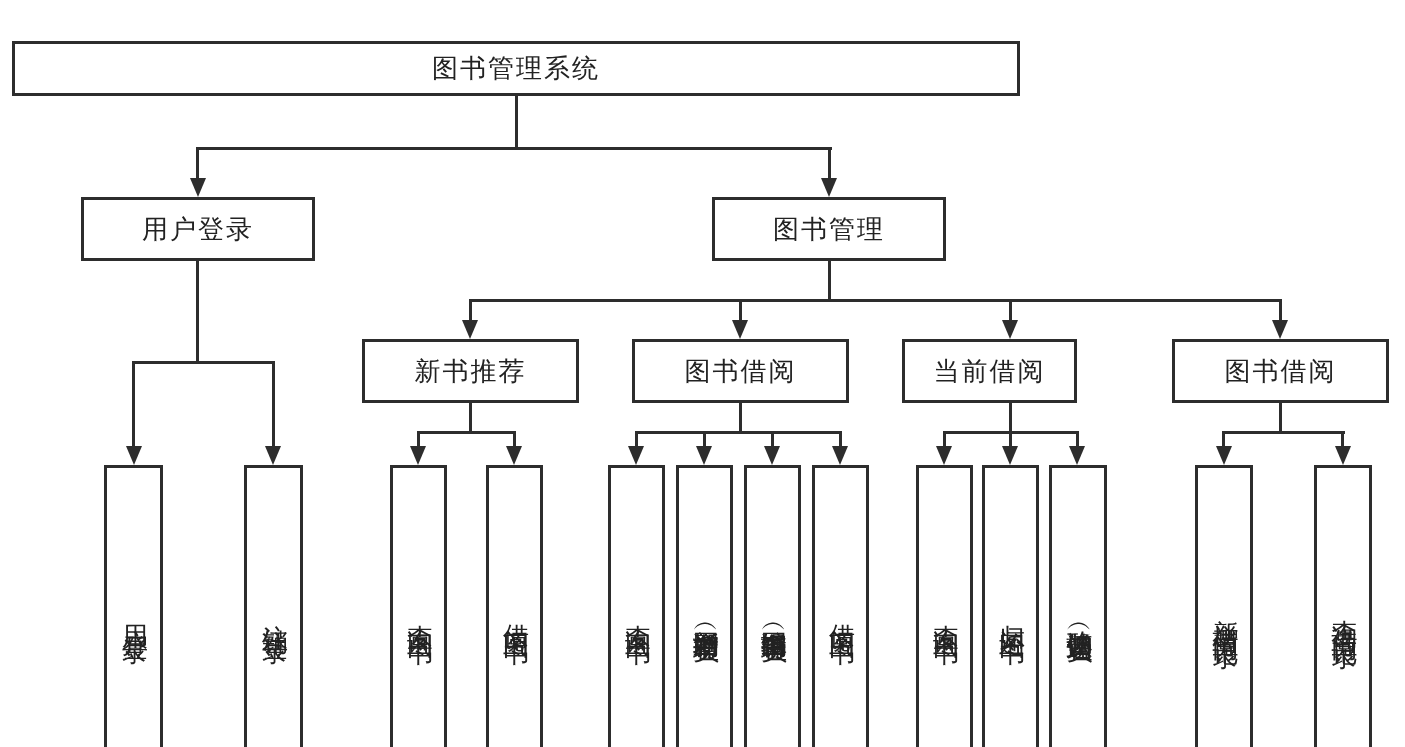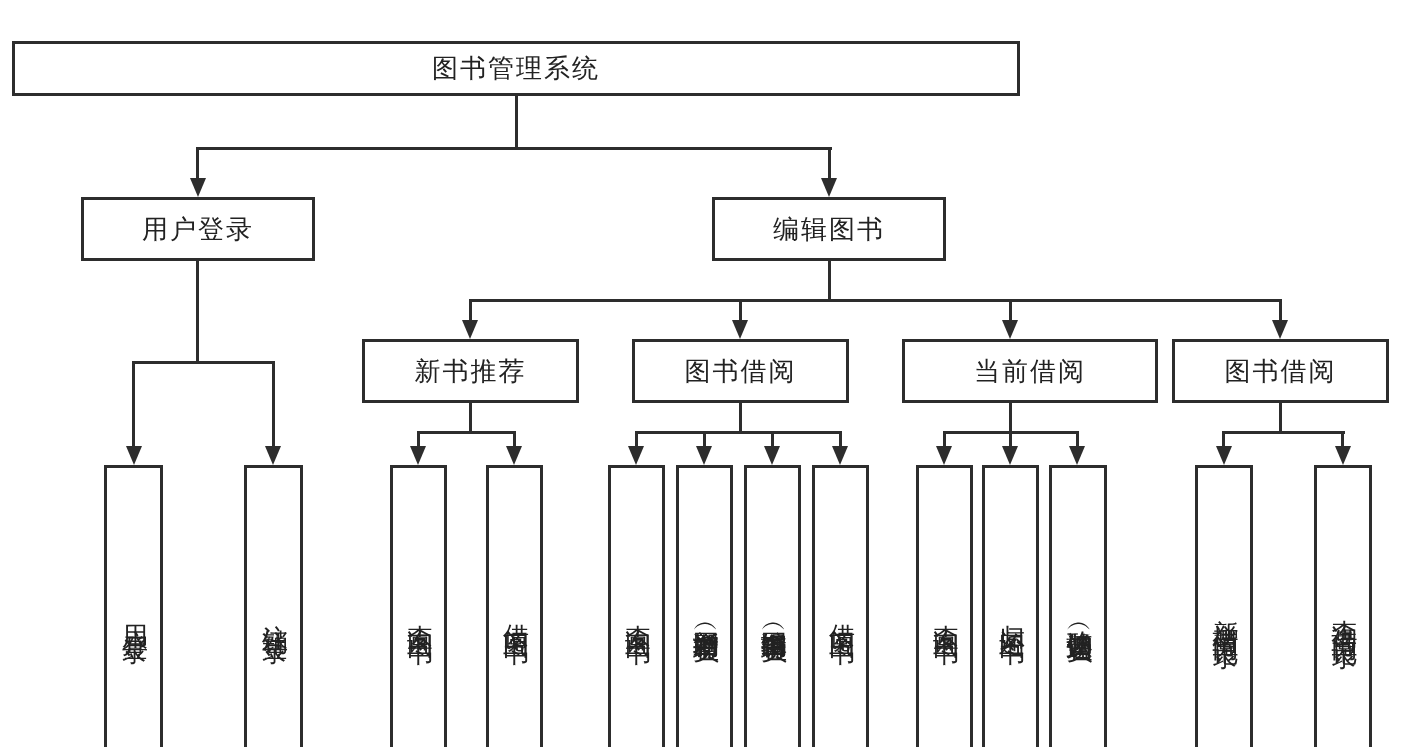--- a/index.html
+++ b/index.html
@@ -47,32 +47,32 @@
 
   <div class="box" style="left:12px;top:13px;width:1008px;height:55px;">
     <span>图书管理系统</span>
   </div>
 
   <div class="box" style="left:81px;top:169px;width:234px;height:64px;">
     <span>用户登录</span>
   </div>
 
   <div class="box" style="left:712px;top:169px;width:234px;height:64px;">
-    <span>编辑图书</span>
+    <span>图书管理</span>
   </div>
 
   <div class="box" style="left:362px;top:311px;width:217px;height:64px;">
     <span>新书推荐</span>
   </div>
 
   <div class="box" style="left:632px;top:311px;width:217px;height:64px;">
     <span>图书借阅</span>
   </div>
 
-  <div class="box" style="left:902px;top:311px;width:256px;height:64px;">
+  <div class="box" style="left:902px;top:311px;width:175px;height:64px;">
     <span>当前借阅</span>
   </div>
 
   <div class="box" style="left:1172px;top:311px;width:217px;height:64px;">
     <span>图书借阅</span>
   </div>
 
   <div class="box" style="left:104px;top:437px;width:59px;height:298px;">
     <span class="vlabel">用户登录</span>
   </div>

